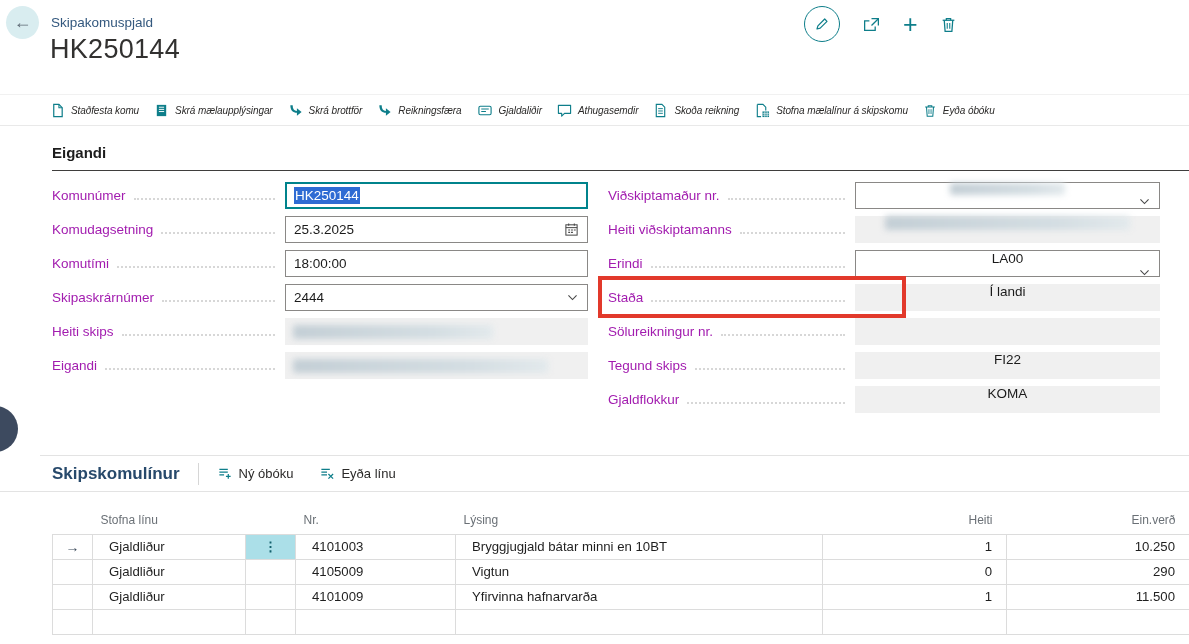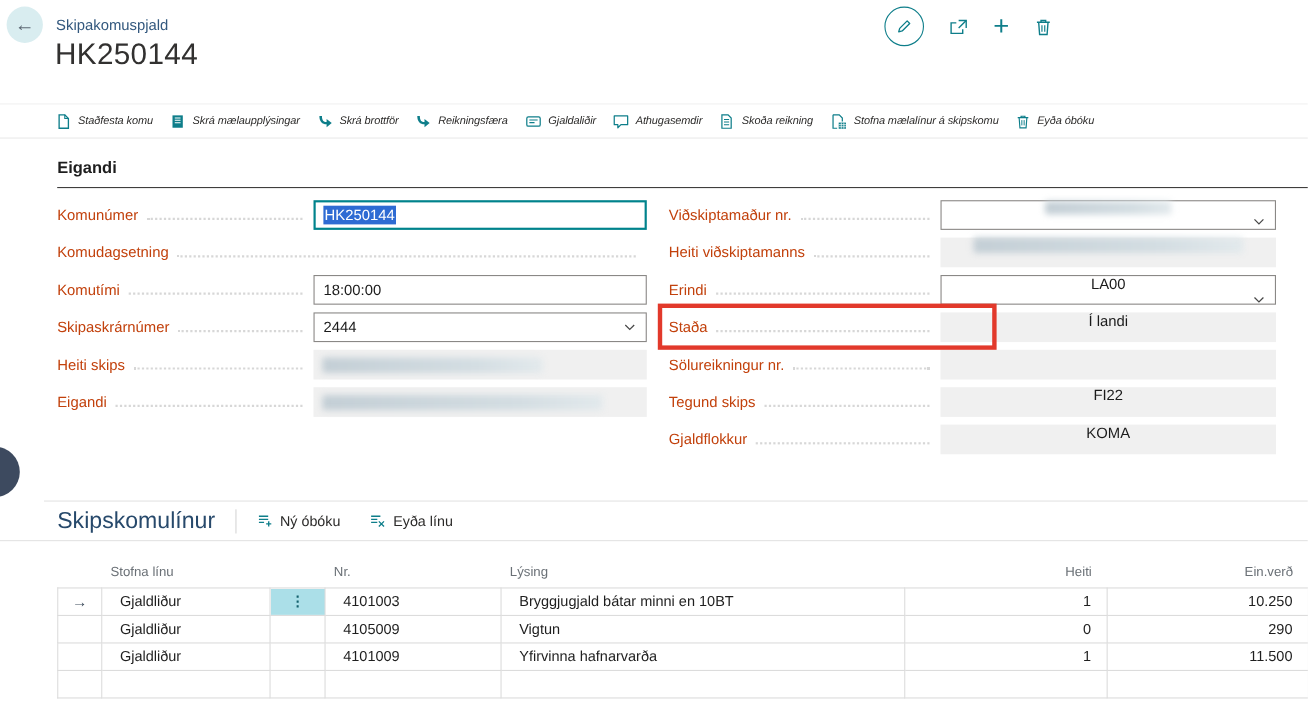--- a/index.html
+++ b/index.html
@@ -26,21 +26,21 @@
   .cmd-item { display:flex; align-items:center; gap:6px; font-size:10px; letter-spacing:-0.1px;
               color:#2b2a29; cursor:pointer; flex:0 0 auto;font-style:italic; }
 
   
   .section-head { position:absolute; top:144px; left:52px; right:0; font-size:15px; font-weight:700;
                   color:#1d1d1d; padding-bottom:9px; border-bottom:1px solid #3f3e3d; }
   .form { position:absolute; top:182px; left:52px; display:flex; gap:20px; }
   .fcol-left  { width:536px; }
   .fcol-right { width:552px; }
   .frow { display:flex; align-items:center; height:27px; margin-bottom:7px; position:relative; }
-  .flabel { font-size:13.5px; color:#c2410c; white-space:nowrap; flex:0 0 auto; }
+  .flabel { font-size:13.5px; color:#a21caf; white-space:nowrap; flex:0 0 auto; }
   .leader { flex:1 1 auto; border-bottom:2px dotted #d7d7d7; margin:0 10px 0 8px; position:relative; top:3px; }
   .ctrl { flex:0 0 auto; height:27px; display:flex; align-items:center; padding:0 8px; font-size:13.5px; color:#1b1b1b; }
   .fcol-left  .ctrl { width:303px; }
   .fcol-right .ctrl { width:305px;flex-direction:column; }
   .input { background:#fff; border:1px solid #8a8886; }
   .input.focused { border:2px solid #00838c; padding:0 7px; }
   .readonly { background:#f0f0f0; border:none; }
   .sel-text { background:#2e6bd3; color:#fff; padding:1px 1px; }
   .ctrl .tail-icon { margin-left:auto; display:flex; align-items:center; }
   .blur-block { height:14px; border-radius:2px; background:linear-gradient(90deg,#c3ced5,#d3dde2 70%,#e2e9ec); filter:blur(3px); }
@@ -49,21 +49,21 @@
              border:4px solid #e2392b; pointer-events:none; z-index:6; }
 
   
   .edge-fab { position:absolute; left:-28px; top:406px; width:46px; height:46px; border-radius:50%;
               background:#3d4a5f; z-index:10; cursor:pointer; }
 
   
   .lines-sep { position:absolute; top:455px; left:40px; right:0; border-top:1px solid #e3e3e3; }
   .lines-bar { position:absolute; top:456px; left:0; right:0; height:36px; display:flex; align-items:center;
                padding-left:52px; border-bottom:1px solid #e3e3e3; }
-  .lines-title { font-size:21px; font-weight:400; color:#27496b; }
+  .lines-title { font-size:17px; font-weight:700; color:#27496b; }
   .vsep { width:1px; height:22px; background:#d6d6d6; margin:0 18px; }
   .line-btn { display:flex; align-items:center; gap:6px; font-size:13px; color:#2b2a29; cursor:pointer; margin-right:26px; }
 
   
   .tbl { position:absolute; top:506px; left:52px; border-collapse:collapse; table-layout:fixed; width:1137px; }
   .tbl th { font-size:12px; font-weight:400; color:#6a7076; text-align:left; padding:7px 8px 6px; height:28px; }
   .tbl th.num, .tbl td.num { text-align:right; padding-right:14px; }
   .tbl td { border:1px solid #dcdcdc; height:25px; padding:0 16px; font-size:13.2px; color:#1f1f1f;
             overflow:hidden; white-space:nowrap; }
   .tbl td.c-arrow { text-align:center; color:#3b4a5a; font-size:14px; padding:0; }
@@ -206,20 +206,31 @@
       <div class="frow">
         <span class="flabel">Komunúmer</span>
           <span class="leader"></span>
         <div class="ctrl input focused">
           <span class="sel-text">HK250144</span>
         </div>
       </div>
       <div class="frow">
         <span class="flabel">Komudagsetning</span>
           <span class="leader"></span>
+        <div class="ctrl input">
+          <span>25.3.2025</span>
+          <span class="tail-icon">
+            <svg width="15" height="15" viewBox="0 0 16 16">
+                <rect x="2" y="3" width="12" height="11" fill="none" stroke="#484848" stroke-width="1.1"></rect>
+                <path d="M2 6h12" stroke="#484848" stroke-width="1.1"></path>
+                <path d="M5 1.5V4M11 1.5V4" stroke="#484848" stroke-width="1.1"></path>
+                <path d="M4.5 8.5h2M7.5 8.5h2M10.5 8.5h2M4.5 11h2M7.5 11h2" stroke="#484848" stroke-width="1.2"></path>
+              </svg>
+          </span>
+        </div>
       </div>
       <div class="frow">
         <span class="flabel">Komutími</span>
           <span class="leader"></span>
         <div class="ctrl input">
           <span>18:00:00</span>
         </div>
       </div>
       <div class="frow">
         <span class="flabel">Skipaskrárnúmer</span>

